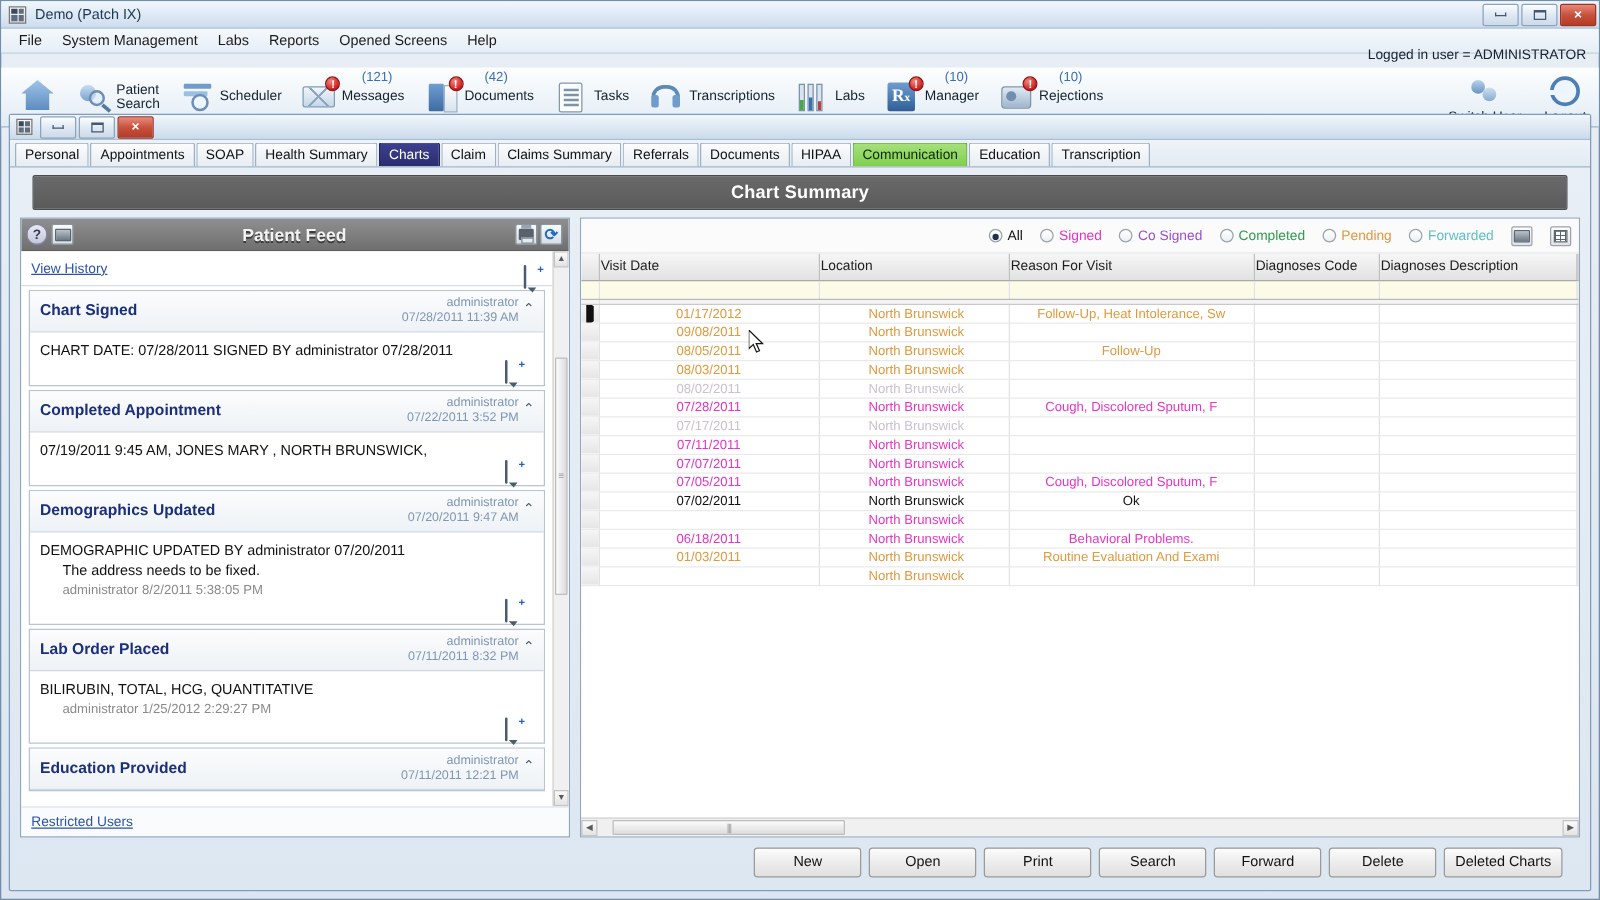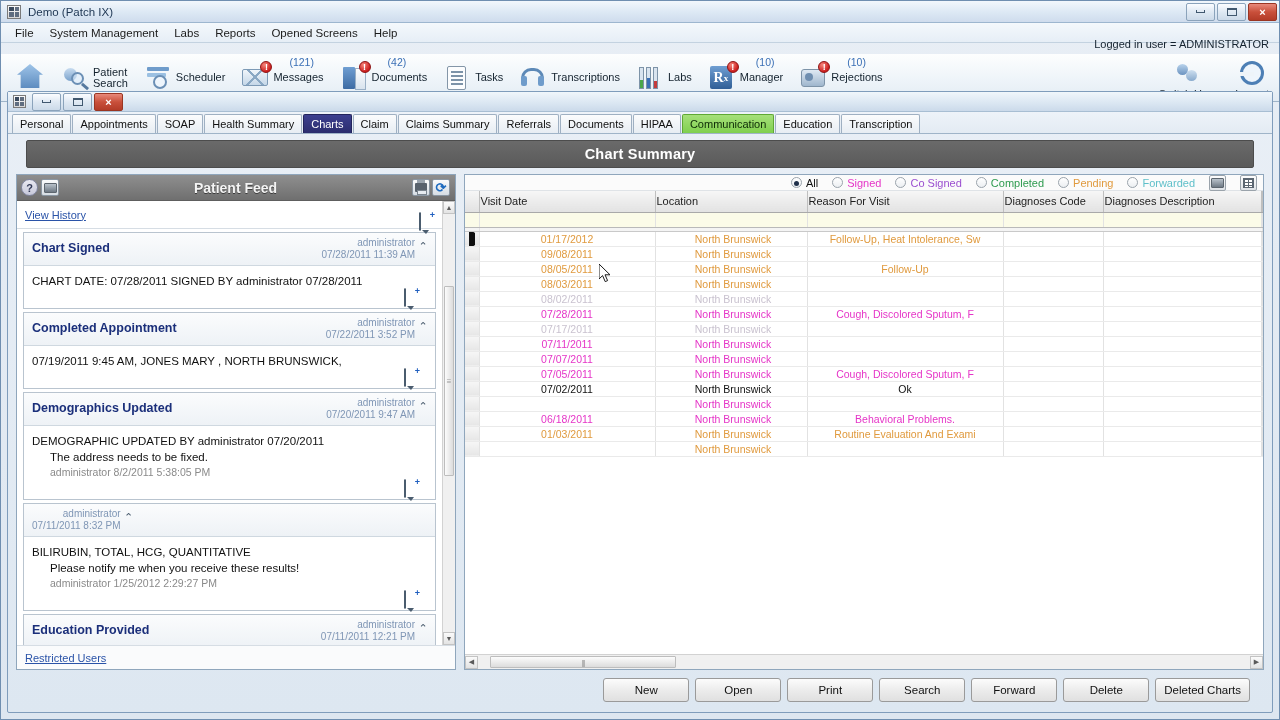--- a/index.html
+++ b/index.html
@@ -327,21 +327,21 @@
   }
 
   
   .gridpane {
     flex: 1; min-width: 0;
     border: 1px solid #8fa6bc;
     background: #fdfdfd;
     display: flex; flex-direction: column;
   }
   .filterbar {
-    height: 16px; flex: none; display: flex; align-items: center;
+    height: 28px; flex: none; display: flex; align-items: center;
     justify-content: flex-end; gap: 14px; padding: 0 6px;
     background: #fbfbfb; border-bottom: 1px solid #dfe3e7;
   }
   .radio { display: flex; align-items: center; gap: 4px; cursor: default; }
   .radio .dot {
     width: 11px; height: 11px; border-radius: 50%;
     border: 1px solid #9aa3ab; background: linear-gradient(#fff,#eceff2);
     position: relative; flex: none;
   }
   .radio.on .dot:after {
@@ -696,29 +696,29 @@
                   <div class="fc-sub">The address needs to be fixed.</div>
                   <div class="fc-stamp">administrator 8/2/2011 5:38:05 PM</div>
                   <div class="fc-cmtrow">
                     <span class="cmt"><span class="bub"></span><span class="plus">+</span></span>
                   </div>
                 </div>
               </div>
 
               <div class="feed-card">
                 <div class="fc-head">
+                  <div class="fc-title">Lab Order Placed</div>
                   <div class="fc-meta">
                     <div>administrator</div>
                     <div>07/11/2011 8:32 PM</div>
                   </div>
                   <div class="fc-chev">⌃</div>
                 </div>
                 <div class="fc-body">
                   <div class="fc-line">BILIRUBIN, TOTAL, HCG, QUANTITATIVE</div>
-                  <div class="fc-sub">Please notify me when you receive these results!</div>
                   <div class="fc-stamp">administrator 1/25/2012 2:29:27 PM</div>
                   <div class="fc-cmtrow">
                     <span class="cmt"><span class="bub"></span><span class="plus">+</span></span>
                   </div>
                 </div>
               </div>
 
               <div class="feed-card">
                 <div class="fc-head">
                   <div class="fc-title">Education Provided</div>

